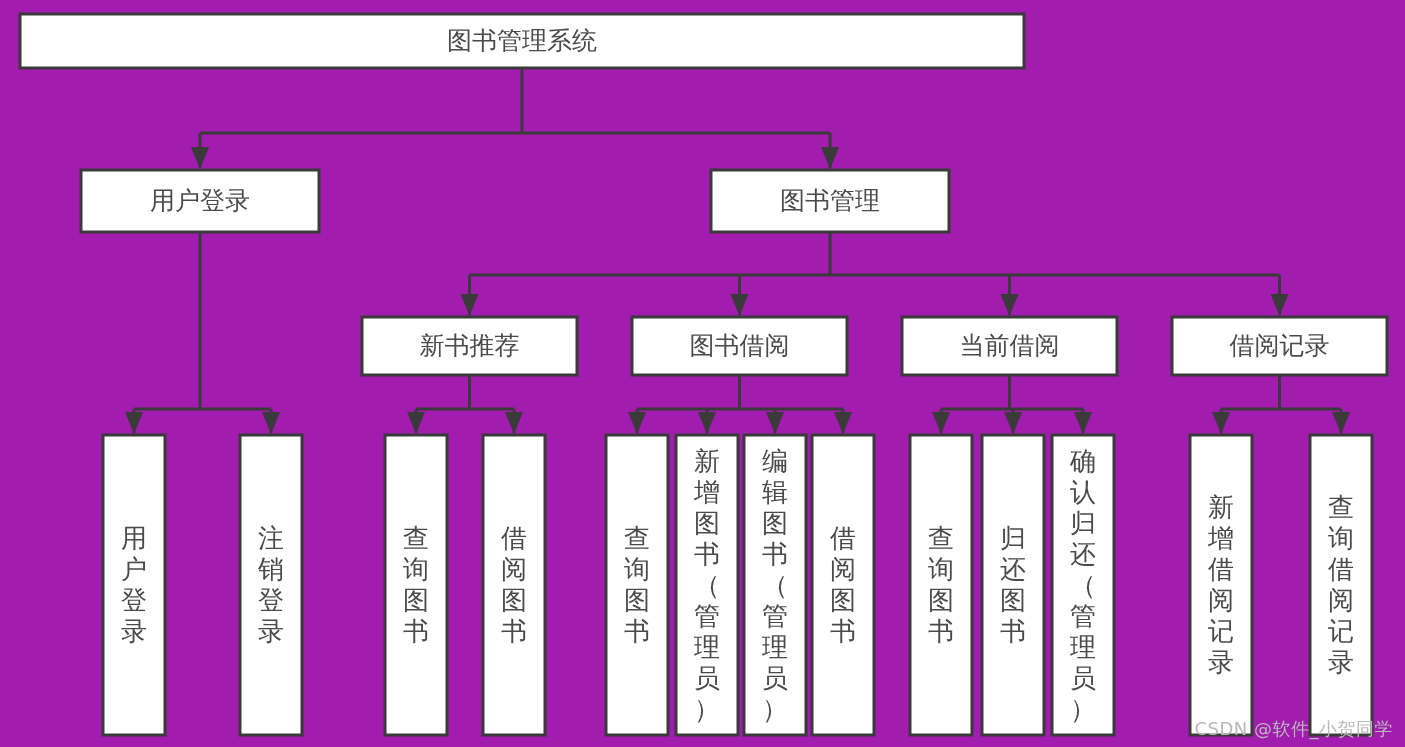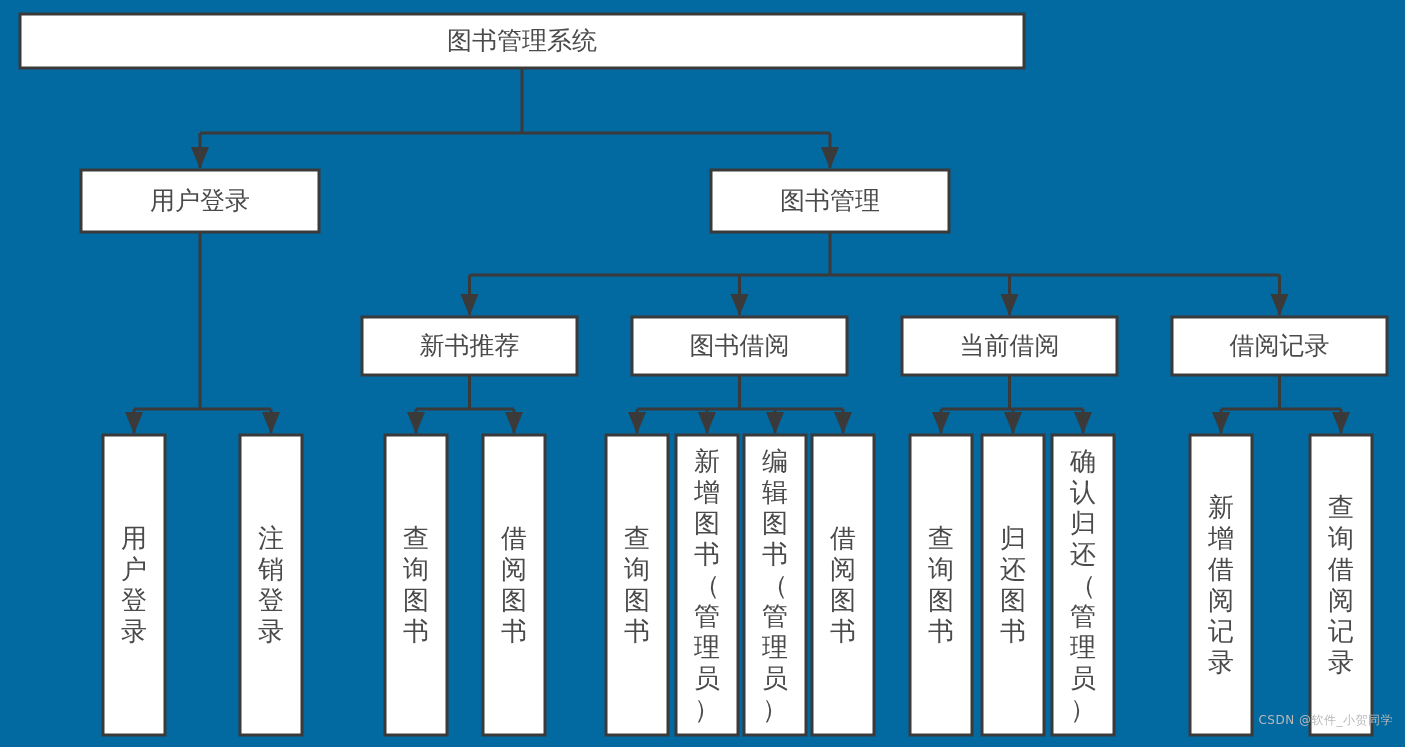--- a/index.html
+++ b/index.html
@@ -7,21 +7,21 @@
     padding: 0;
     background: #ffffff;
   }
   body {
     font-family: "DejaVu Sans", "Liberation Sans", sans-serif;
   }
   #stage {
     position: relative;
     width: 1405px;
     height: 747px;
-    background: #0369a1;
+    background: #a21caf;
     overflow: hidden;
   }
   svg#diagram {
     position: absolute;
     left: 0;
     top: 0;
     width: 1405px;
     height: 747px;
     display: block;
   }
@@ -48,23 +48,23 @@
   }
   .node-label-v {
     fill: #4a4a4a;
     font-family: "DejaVu Sans", "Liberation Sans", sans-serif;
     font-size: 26px;
     text-anchor: middle;
   }
   .watermark {
     position: absolute;
     right: 12px;
-    bottom: 18px;
+    bottom: 6px;
     color: #b9b9b9;
-    font-size: 12px;
+    font-size: 18px;
     font-family: "DejaVu Sans", "Liberation Sans", sans-serif;
     white-space: nowrap;
     letter-spacing: 0.5px;
   }
 </style>
 </head>
 <body>
 
 <div id="stage">
   <svg id="diagram" viewBox="0 0 1405 747">

